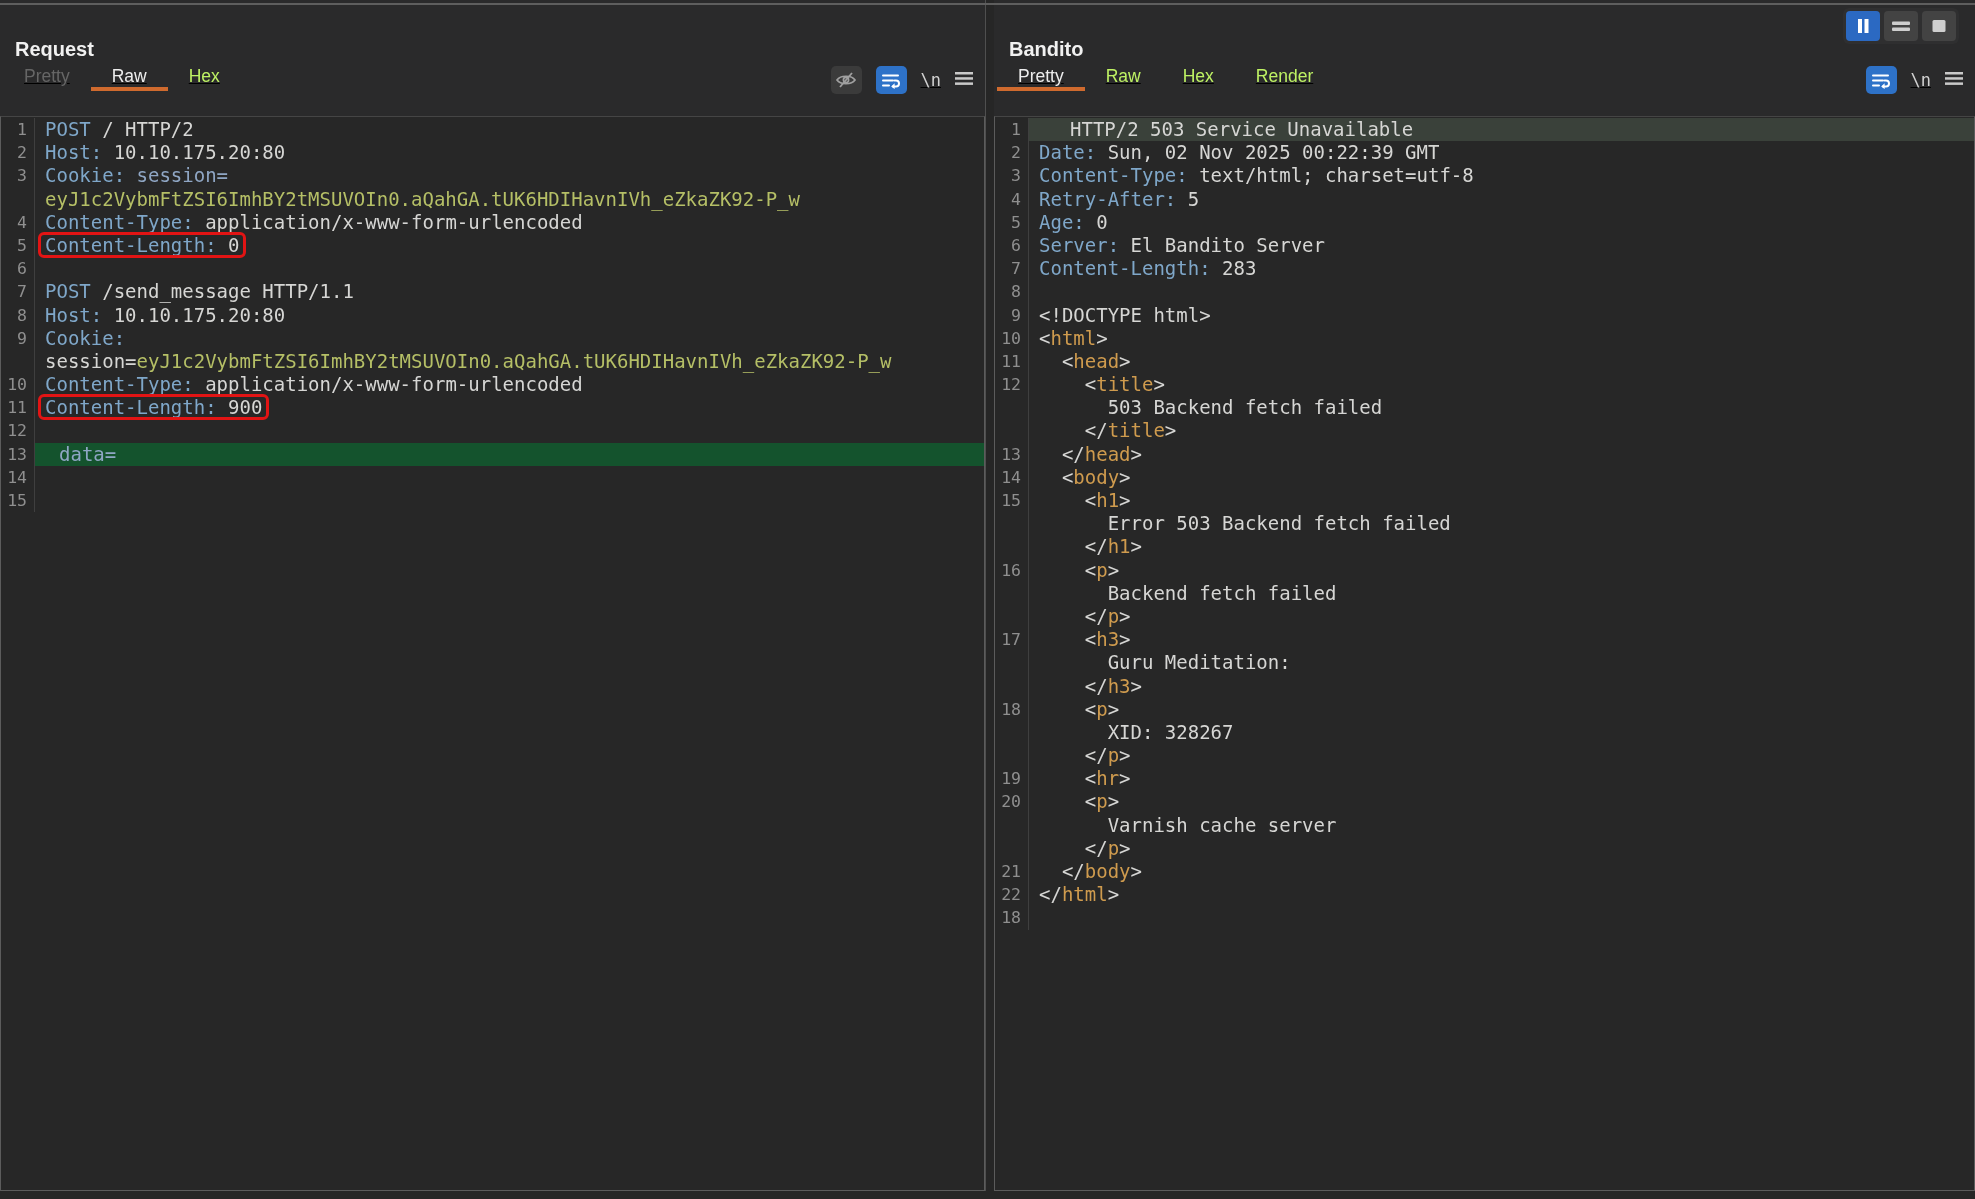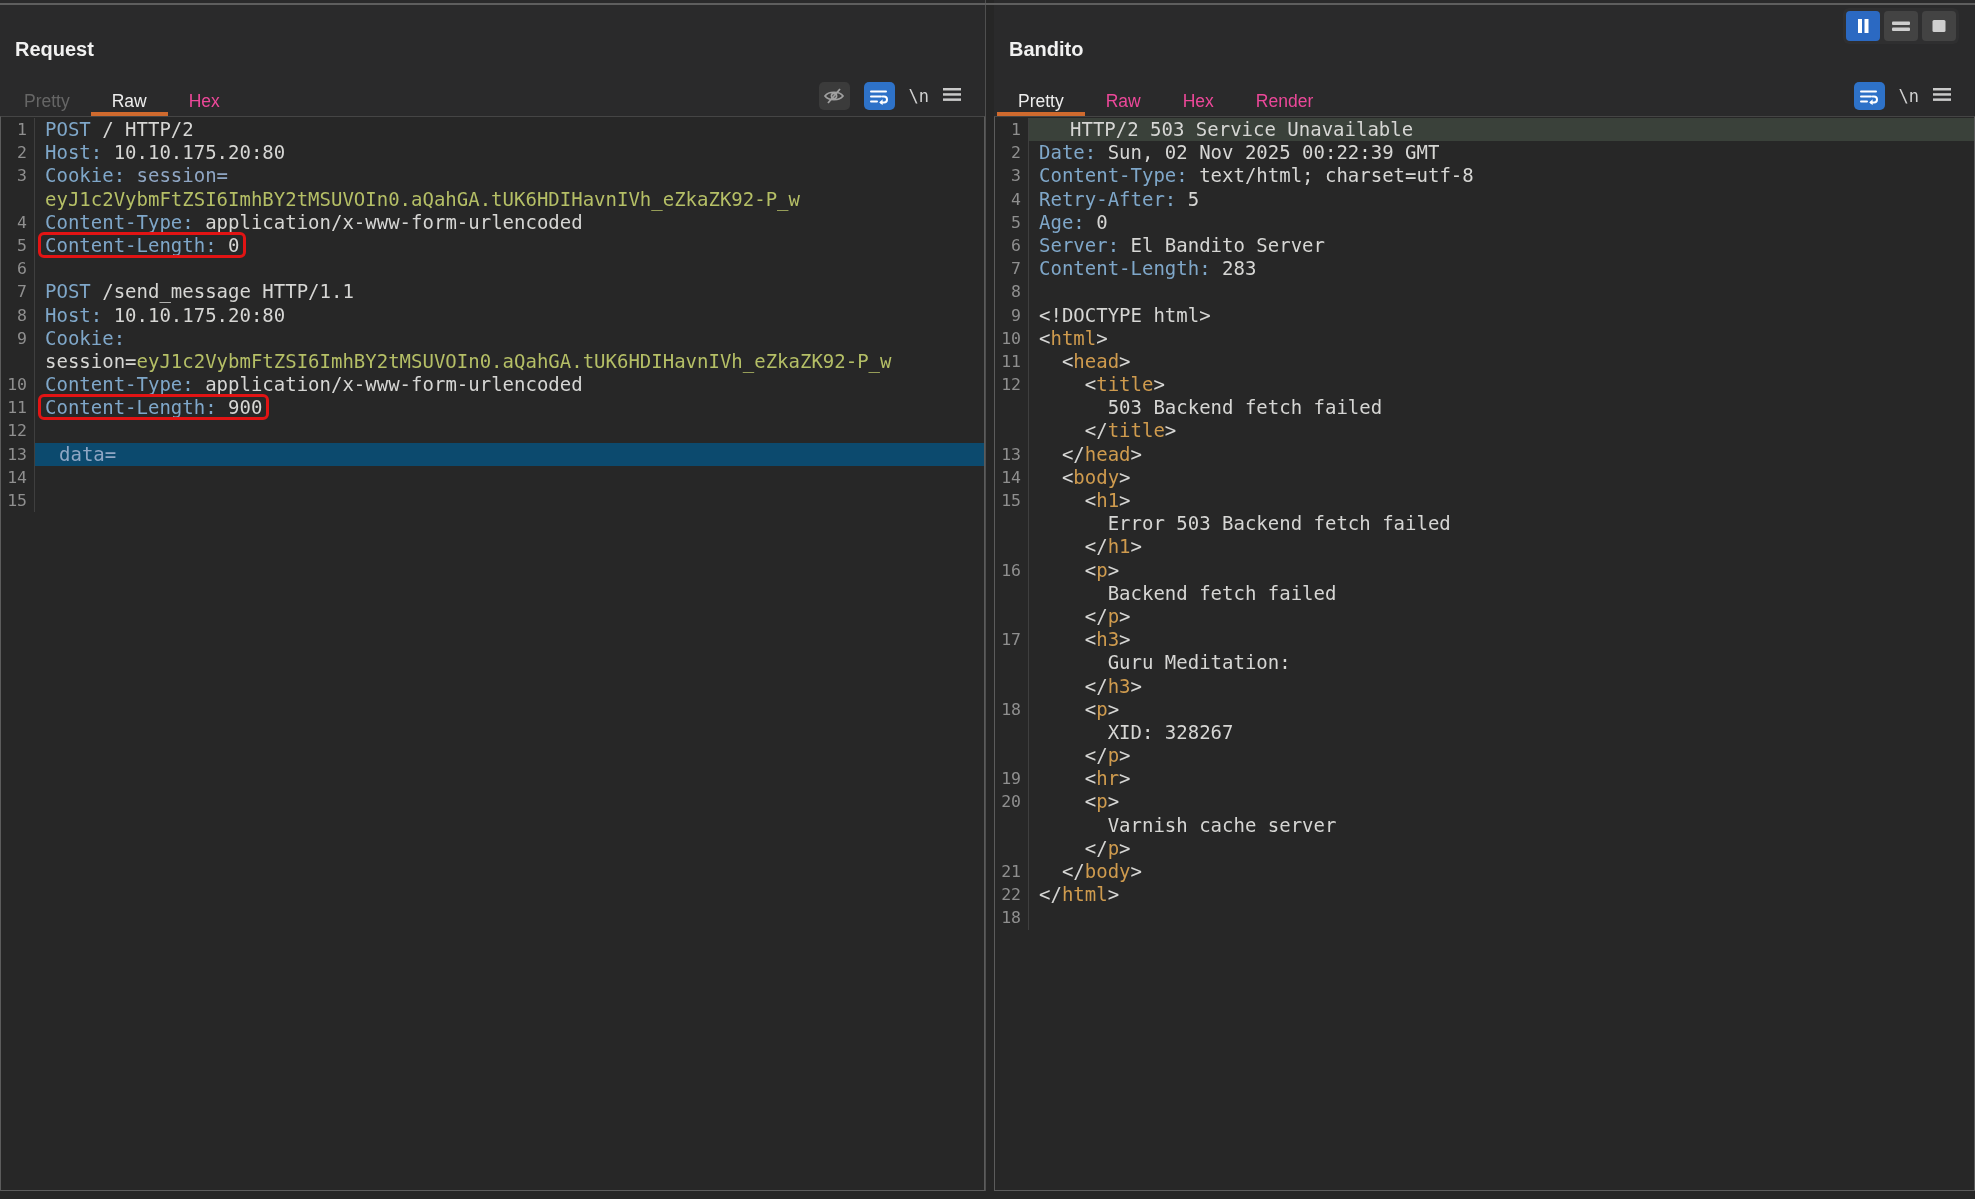--- a/index.html
+++ b/index.html
@@ -10,39 +10,39 @@
 
   .panes { display:flex; width:1975px; height:1191px; }
   .pane { position:relative; }
   .pane.request { width:985px; flex:0 0 985px; }
   .pane-gap { width:9px; flex:0 0 9px; background:#262626; border-left:1px solid #4f4f4f; }
   .pane.response { flex:1; }
 
   
   .head { position:relative; height:116px; background:#2a2a2b; }
   .pane-title { position:absolute; left:15px; top:38px; font-size:20px; font-weight:bold; color:#f1f1f1; }
-  .tabs { position:absolute; left:3px; right:24px; bottom:0; height:50px; display:flex; align-items:flex-end; }
-  .tab { padding:0 21px; display:flex; align-items:center; font-size:17.5px; color:#ec4899;
+  .tabs { position:absolute; left:3px; right:12px; bottom:0; height:50px; display:flex; align-items:flex-start;text-decoration:underline; }
+  .tab { padding:0 21px; display:flex; align-items:center; font-size:17.5px; color:#bef264;
          border-bottom:4px solid transparent; }
   .tab.selected { color:#ededed; border-bottom-color:#cf6a2e; }
   .tab.disabled { color:#666666; }
   .tools { margin-left:auto; display:flex; gap:14px; align-items:center; padding-bottom:6px; }
   .iconbtn { width:31px; height:28px; border-radius:5px; display:grid; place-items:center; }
   .iconbtn.blue { background:#2e72c8; }
   .iconbtn.dim  { background:#3b3b3b; }
   .nl-glyph { font-family:"DejaVu Sans Mono", monospace; font-size:17px; color:#d2d2d2; }
 
   
   .editor { height:1075px; background:#272727; border:1px solid #5c5c5c; border-top-color:#454545;
             overflow:hidden; padding-top:1px; font-family:"DejaVu Sans Mono", monospace; }
   .row { display:flex; height:23.2px; line-height:23.2px; font-size:19px; }
   .ln { flex:0 0 34px; text-align:right; padding-right:7px; border-right:1px solid #3f3f3f;
         color:#8f8f8f; font-size:16.5px; }
   .codeline { flex:1; padding-left:10px; white-space:pre; color:#d6d6d4; }
-  .pane.request  .row.hl .codeline { background:#0c4a6e;padding-left:24px; }
+  .pane.request  .row.hl .codeline { background:#14532d;padding-left:24px; }
   .pane.response .row.hl .codeline { background:#3a413a;padding-left:41px; }
   .c-t { color:#d6d6d4; }           
   .c-m { color:#7fa7c9; }           
   .c-p { color:#8fa6c4; }           
   .c-g { color:#b5bf66; }           
   .c-o { color:#cf9b4e; }           
   .redbox { position:relative; display:inline-block;text-align:center; }
   .redbox::after { content:""; position:absolute; top:-2px; bottom:-1px; left:-7px; right:-7px;
                    border:3px solid #e21414; border-radius:6px; pointer-events:none; }
 

